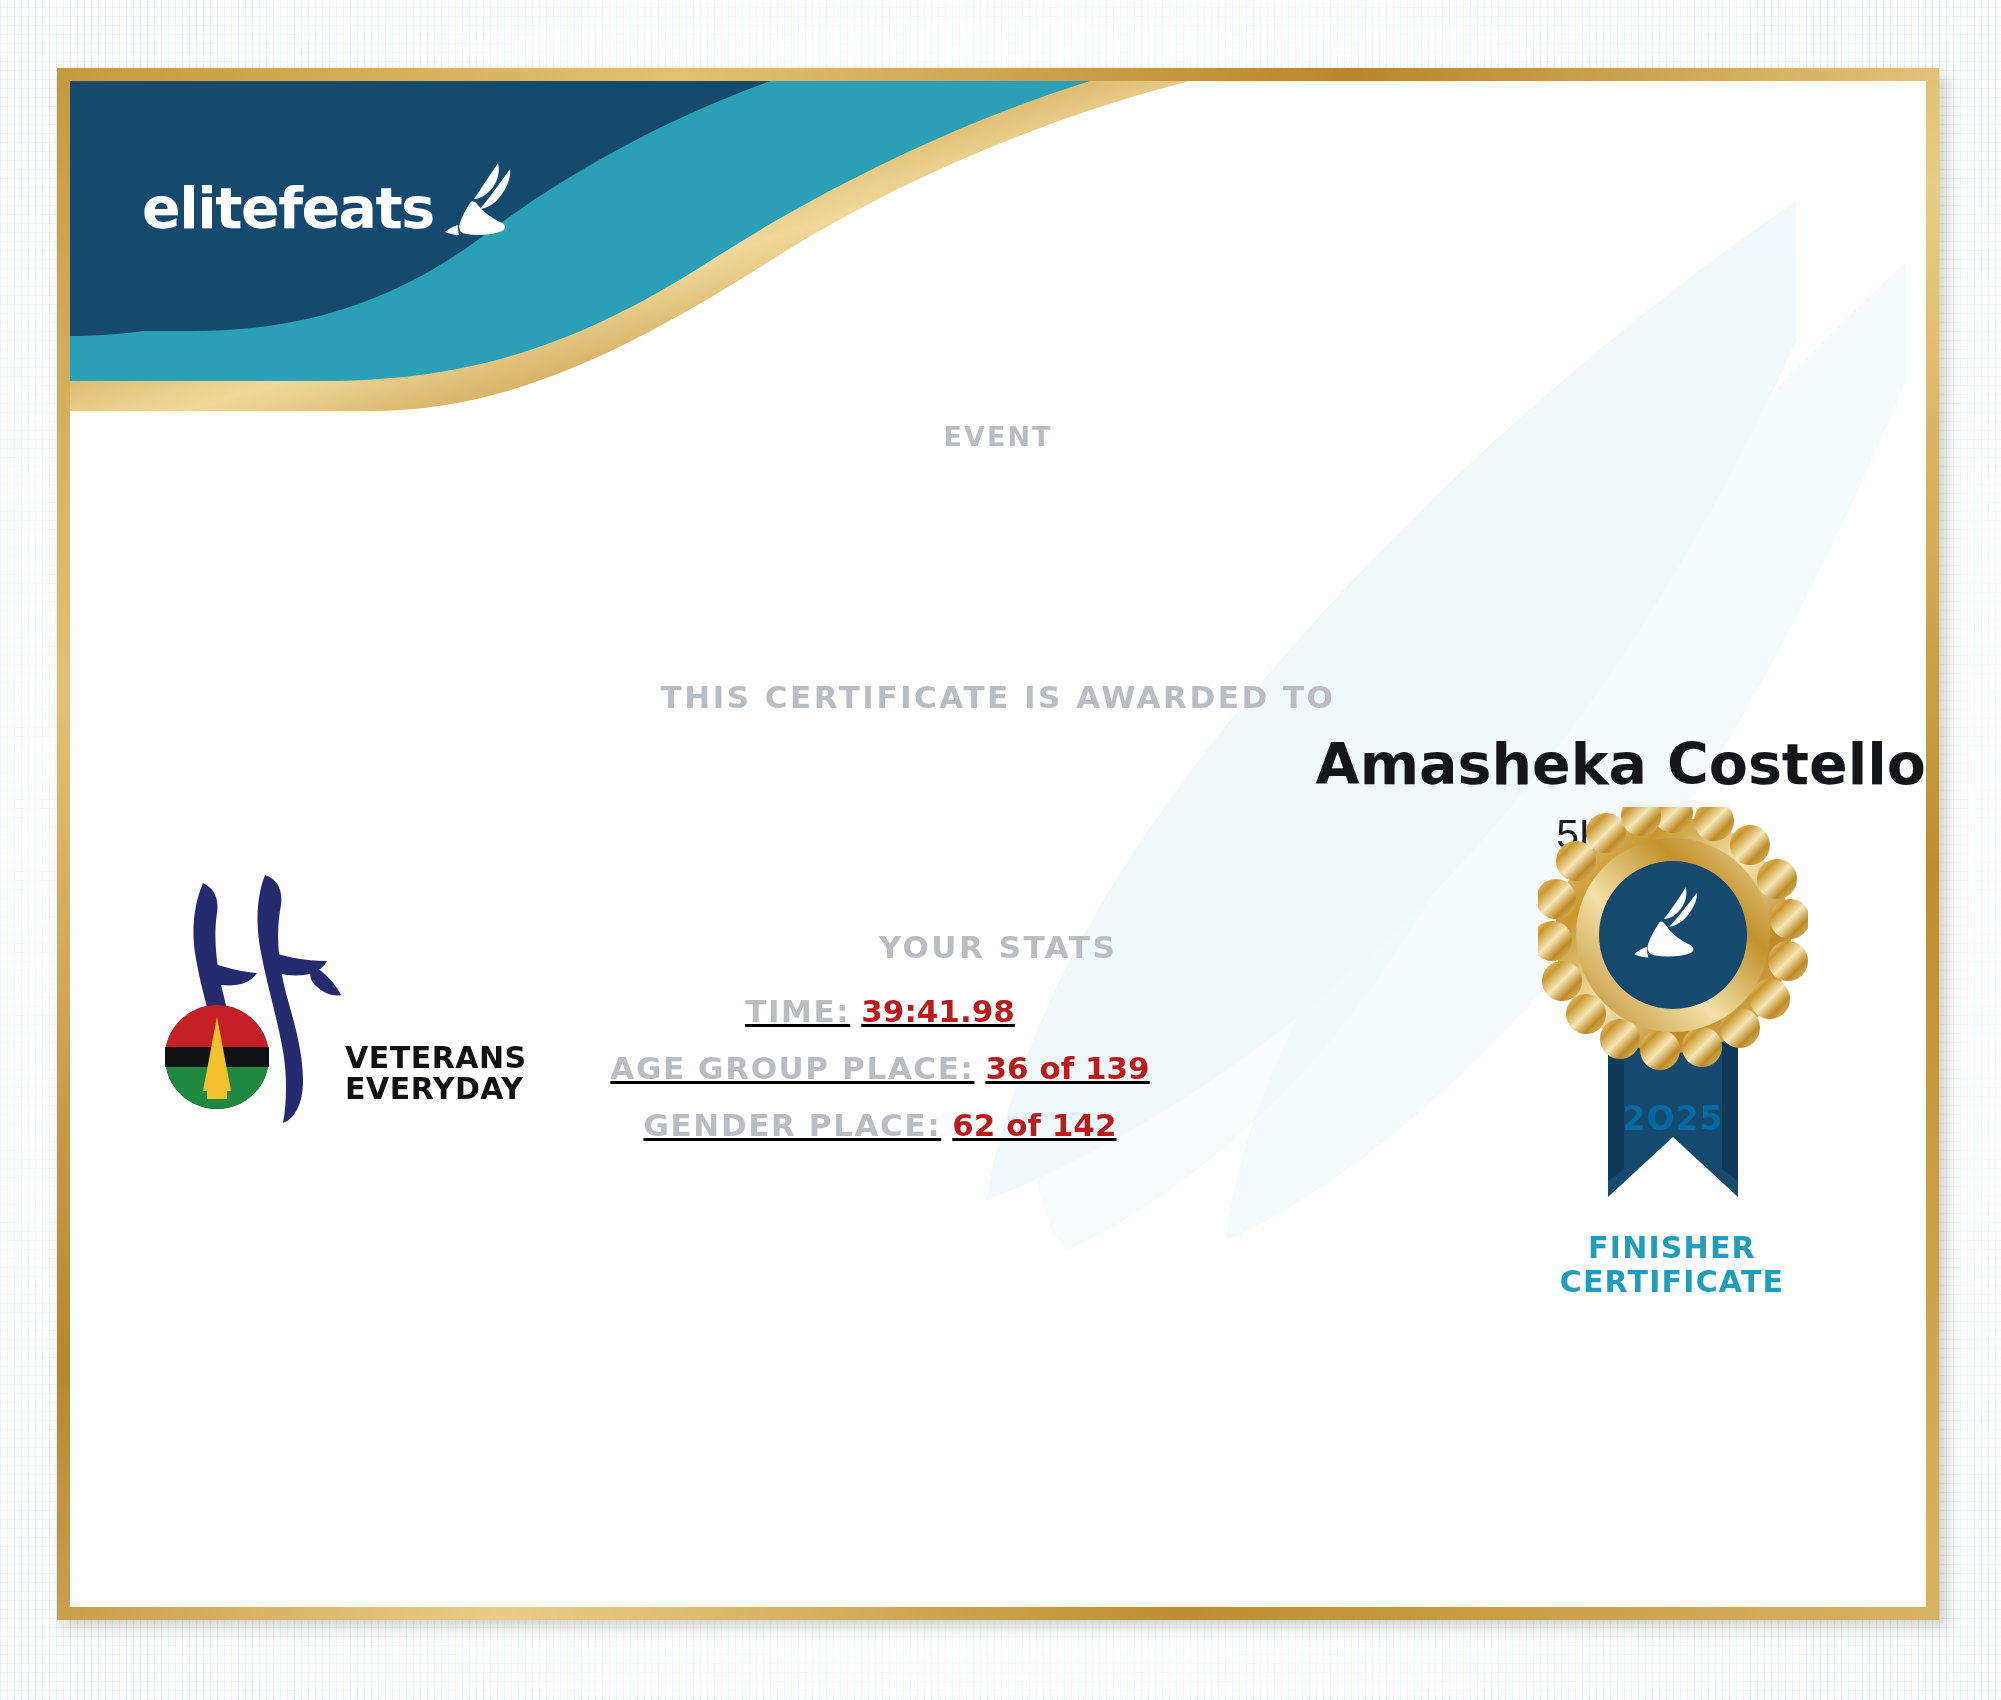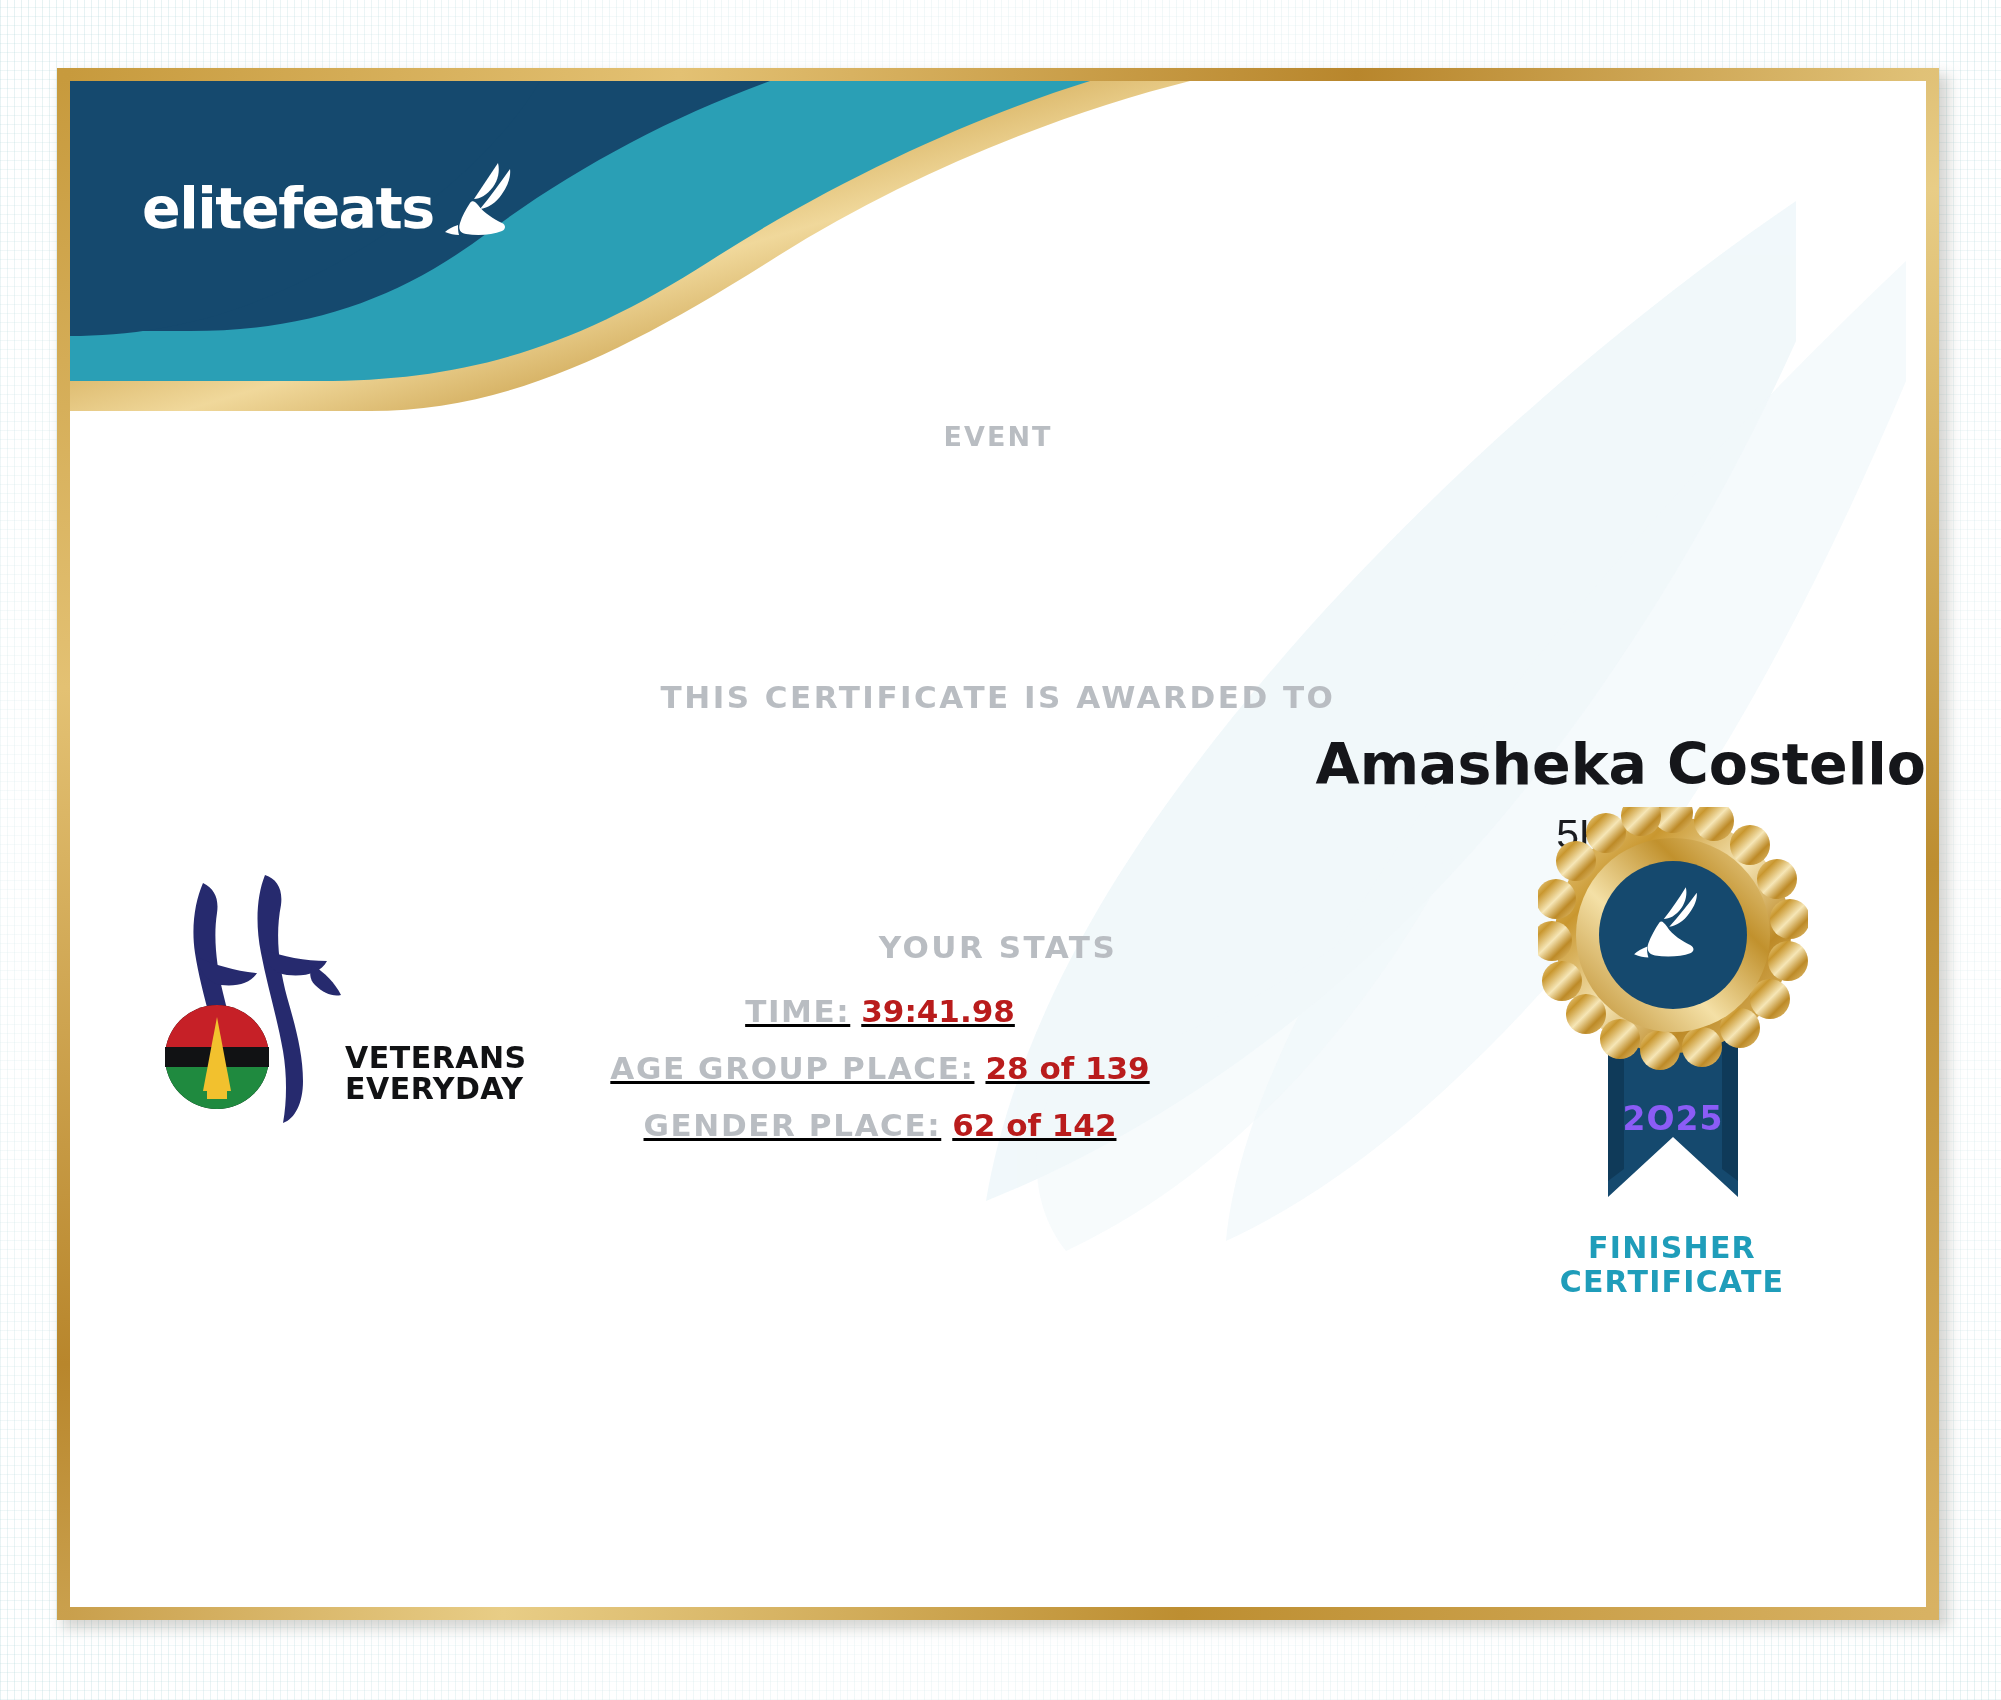--- a/index.html
+++ b/index.html
@@ -226,21 +226,21 @@
   }
   .medal-year {
     position: absolute;
     left: 0;
     top: 292px;
     width: 270px;
     text-align: center;
     font-family: "DejaVu Sans", sans-serif;
     font-weight: bold;
     font-size: 33px;
-    color: #8b5cf6;
+    color: #0369a1;
     letter-spacing: 1px;
   }
   .medal-caption {
     position: absolute;
     right: 104px;
     top: 1150px;
     width: 300px;
     text-align: center;
     font-family: "DejaVu Sans", sans-serif;
     font-weight: bold;
@@ -312,21 +312,21 @@
 
       <div class="label lbl-stats">YOUR STATS</div>
 
       <div class="stats">
         <div class="stat-row">
           <span class="stat-key">TIME:</span>
           <span class="stat-val">39:41.98</span>
         </div>
         <div class="stat-row">
           <span class="stat-key">AGE GROUP PLACE:</span>
-          <span class="stat-val">28 of 139</span>
+          <span class="stat-val">36 of 139</span>
         </div>
         <div class="stat-row">
           <span class="stat-key">GENDER PLACE:</span>
           <span class="stat-val">62 of 142</span>
         </div>
       </div>
 
       <div class="vet-logo">
         <svg width="320" height="300" viewBox="0 0 320 300">
           <g fill="#262a6e">

